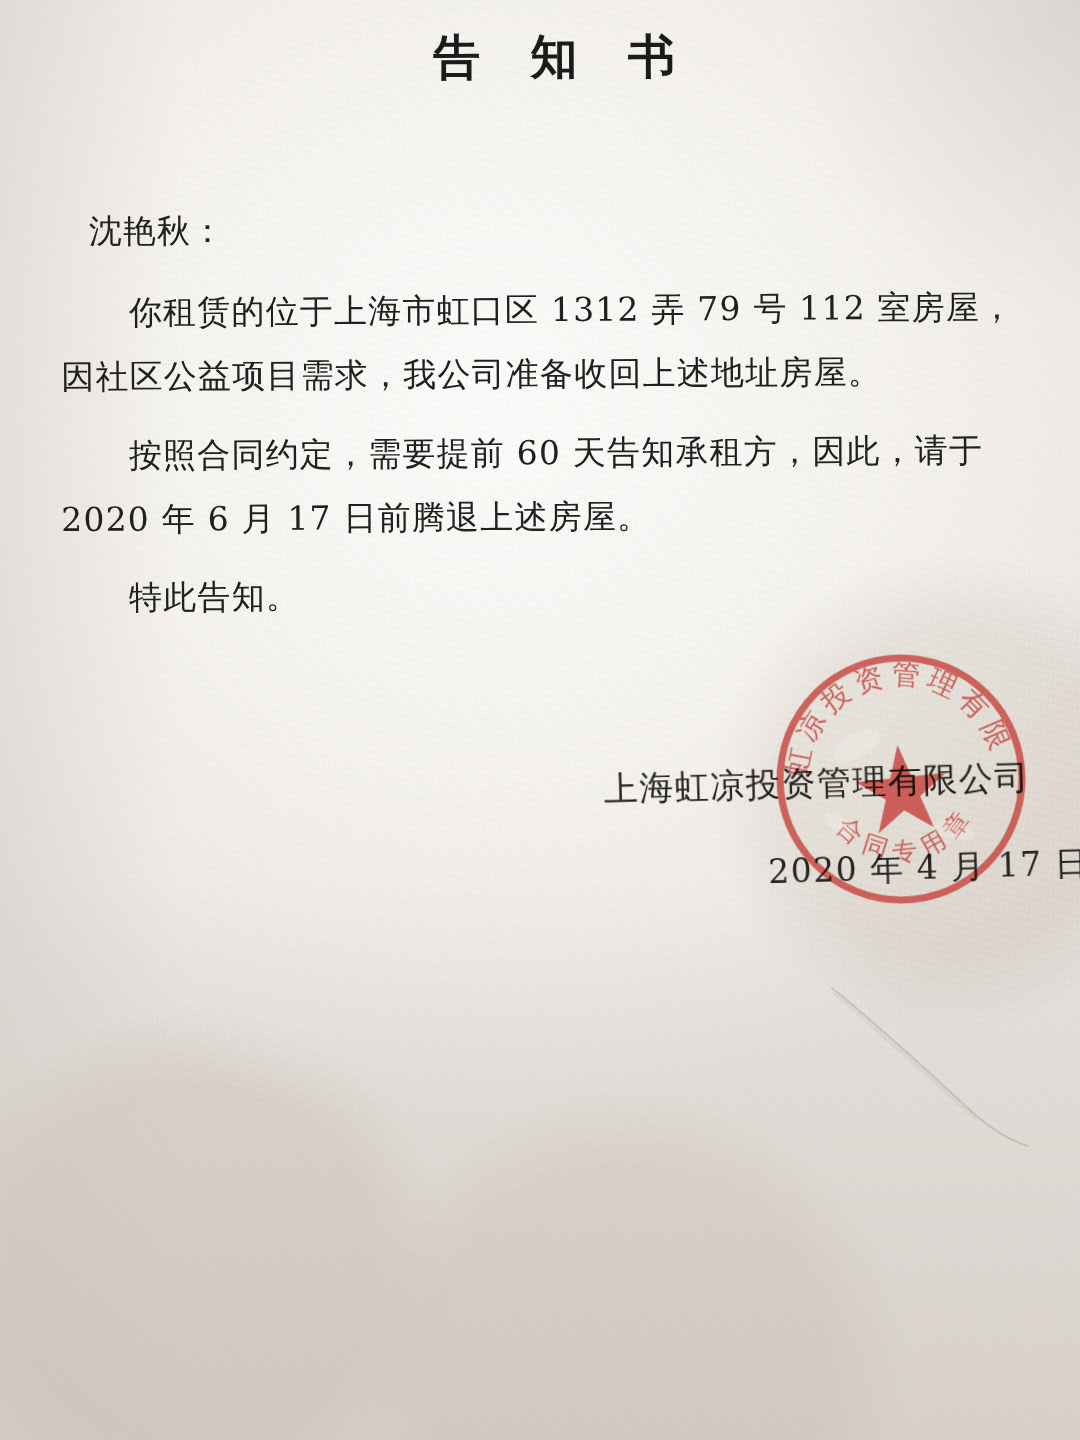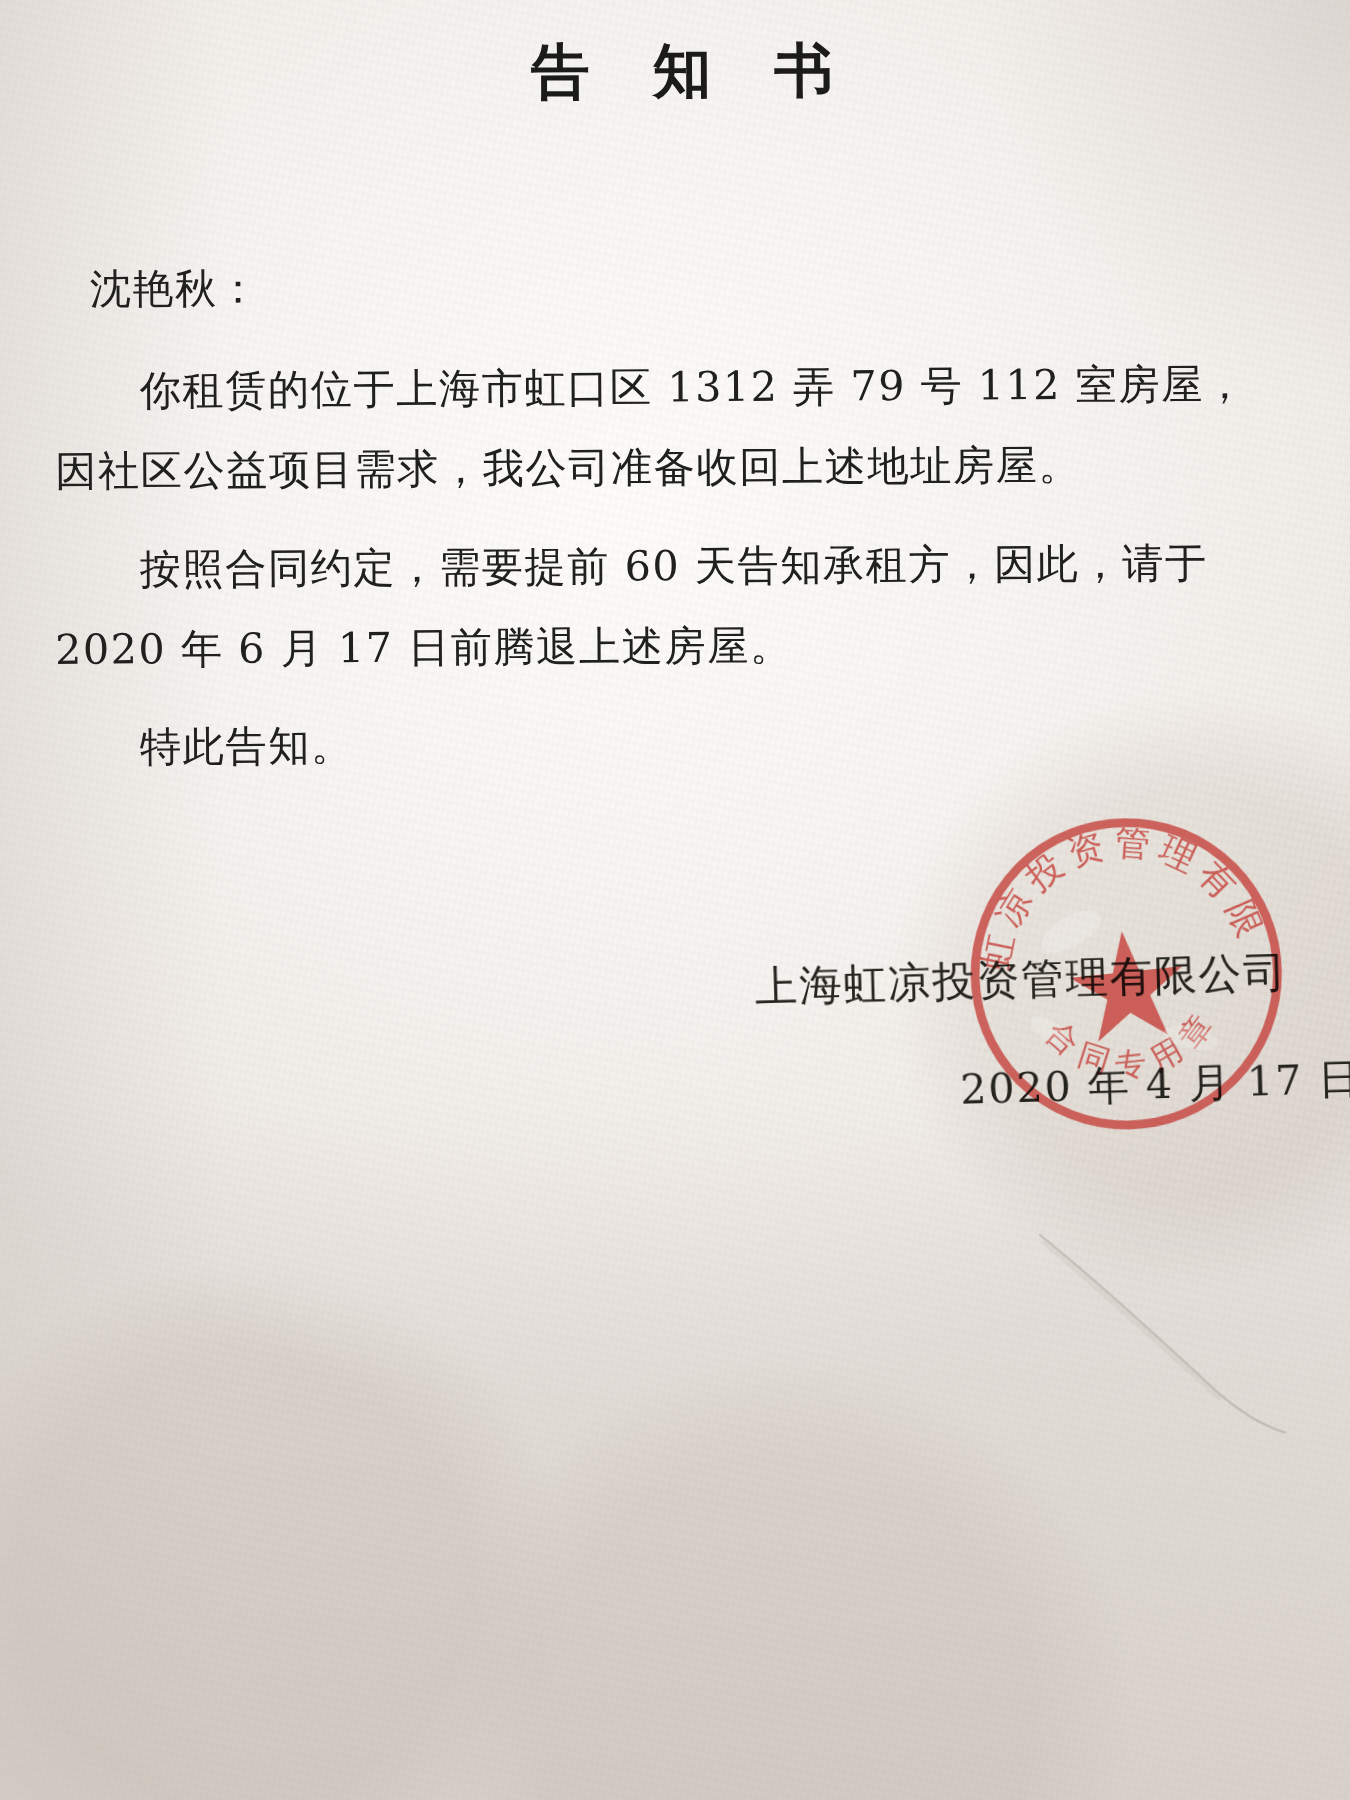--- a/index.html
+++ b/index.html
@@ -70,20 +70,21 @@
     width: 300px; height: 320px;
     background: radial-gradient(ellipse at top right, rgba(196,188,180,0.35), rgba(196,188,180,0) 70%);
     pointer-events: none;
   }
 
   
   #content {
     position: relative;
     z-index: 4;
     color: #20201f;
+    padding-left: 17px;
   }
 
   .doc-title {
     text-align: center;
     font-size: 47px;
     font-weight: 700;
     letter-spacing: 17px;
     padding-top: 26px;
     padding-left: 28px;
     color: #1b1b1a;

